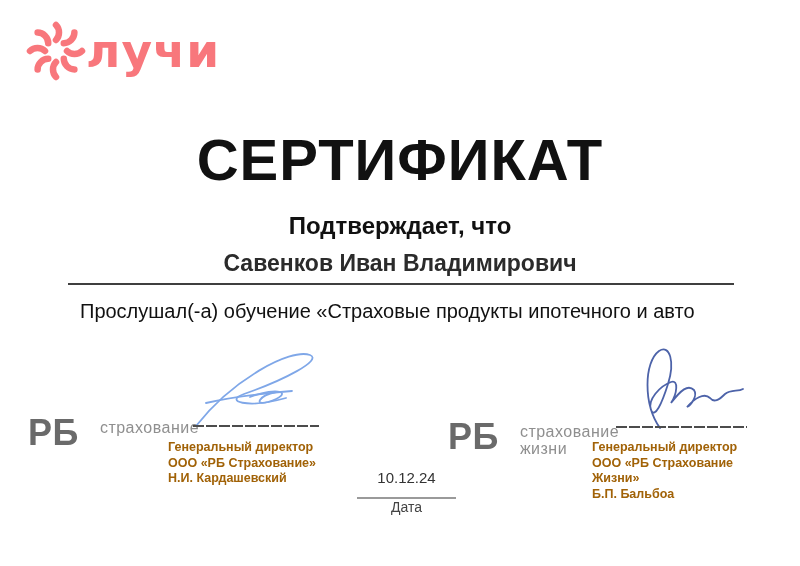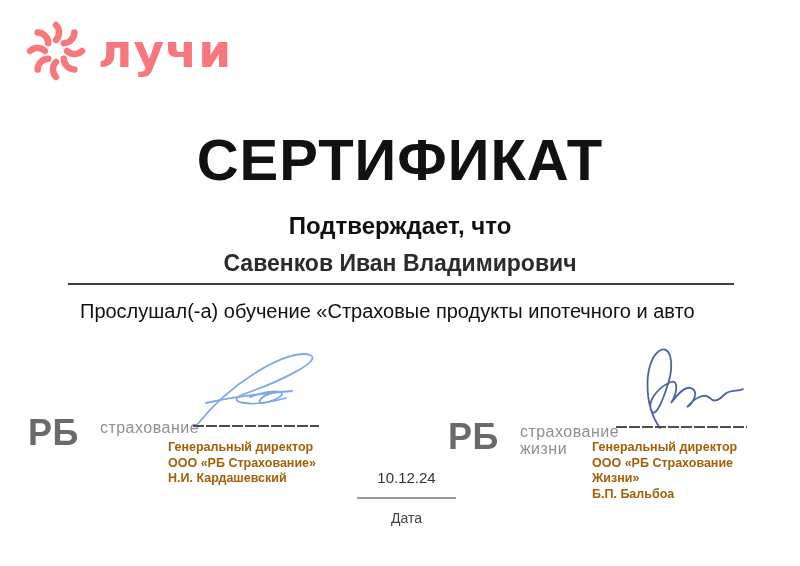--- a/index.html
+++ b/index.html
@@ -12,21 +12,21 @@
   }
   .page {
     position: absolute; inset: 0;
     width: 800px; height: 566px;
     background: #ffffff;
   }
 
   
   .brand {
     position: absolute; top: 21px; left: 26px;
-    display: flex; align-items: center; gap: 12px;
+    display: flex; align-items: center; 
   }
   .brand-rays { width: 60px; height: 60px; display: block; }
   .brand-word {
     font-size: 47px; font-weight: 700; letter-spacing: 1px;
     color: #F8777C; line-height: 60px;
     font-family: "DejaVu Sans", "Liberation Sans", sans-serif;
   }
 
   
   .title {
@@ -88,21 +88,21 @@
 
   
   .date-block {
     position: absolute; top: 469px; left: 357px; width: 99px;
     text-align: center;
   }
   .date-value {
     font-size: 15px; color: #333; line-height: 18px;
     border-bottom: 2px solid #9a9a9a; padding-bottom: 10px;
   }
-  .date-label { font-size: 14px; color: #444; margin-top: 11px; }
+  .date-label { font-size: 14px; color: #444; margin-top: 0; }
 </style>
 </head>
 <body>
 
 <div class="page">
 
   <div class="brand">
     <svg class="brand-rays" viewBox="0 0 60 60" aria-hidden="true">
       <g stroke="#F8777C" stroke-width="6.5" stroke-linecap="round" fill="none">
         <g transform="translate(30,30)">

